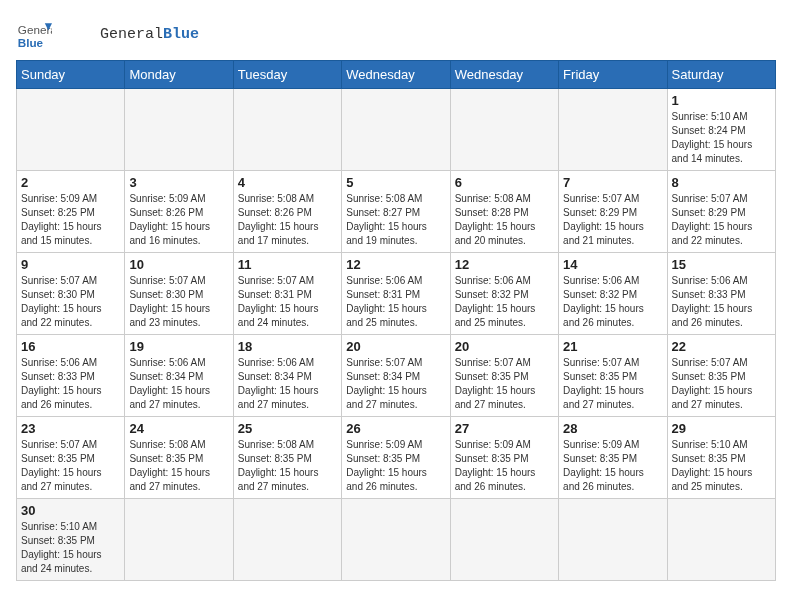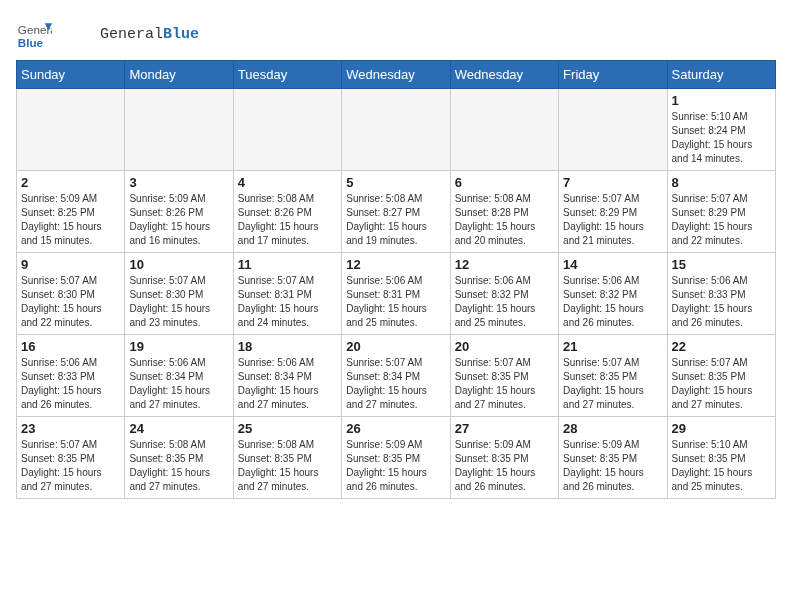--- a/index.html
+++ b/index.html
@@ -297,14 +297,28 @@
 Sunset: 8:35 PM
 Daylight: 15 hours and 26 minutes.</div>
         </td>
         <td>
           <span class="day-number">29</span>
           <div class="cell-info">Sunrise: 5:10 AM
 Sunset: 8:35 PM
 Daylight: 15 hours and 25 minutes.</div>
         </td>
       </tr>
+      <tr>
+        <td class="last-row">
+          <span class="day-number">30</span>
+          <div class="cell-info">Sunrise: 5:10 AM
+Sunset: 8:35 PM
+Daylight: 15 hours and 24 minutes.</div>
+        </td>
+        <td class="empty last-row"></td>
+        <td class="empty last-row"></td>
+        <td class="empty last-row"></td>
+        <td class="empty last-row"></td>
+        <td class="empty last-row"></td>
+        <td class="empty last-row"></td>
+      </tr>
     </tbody>
 </table>
 
 </body></html>

